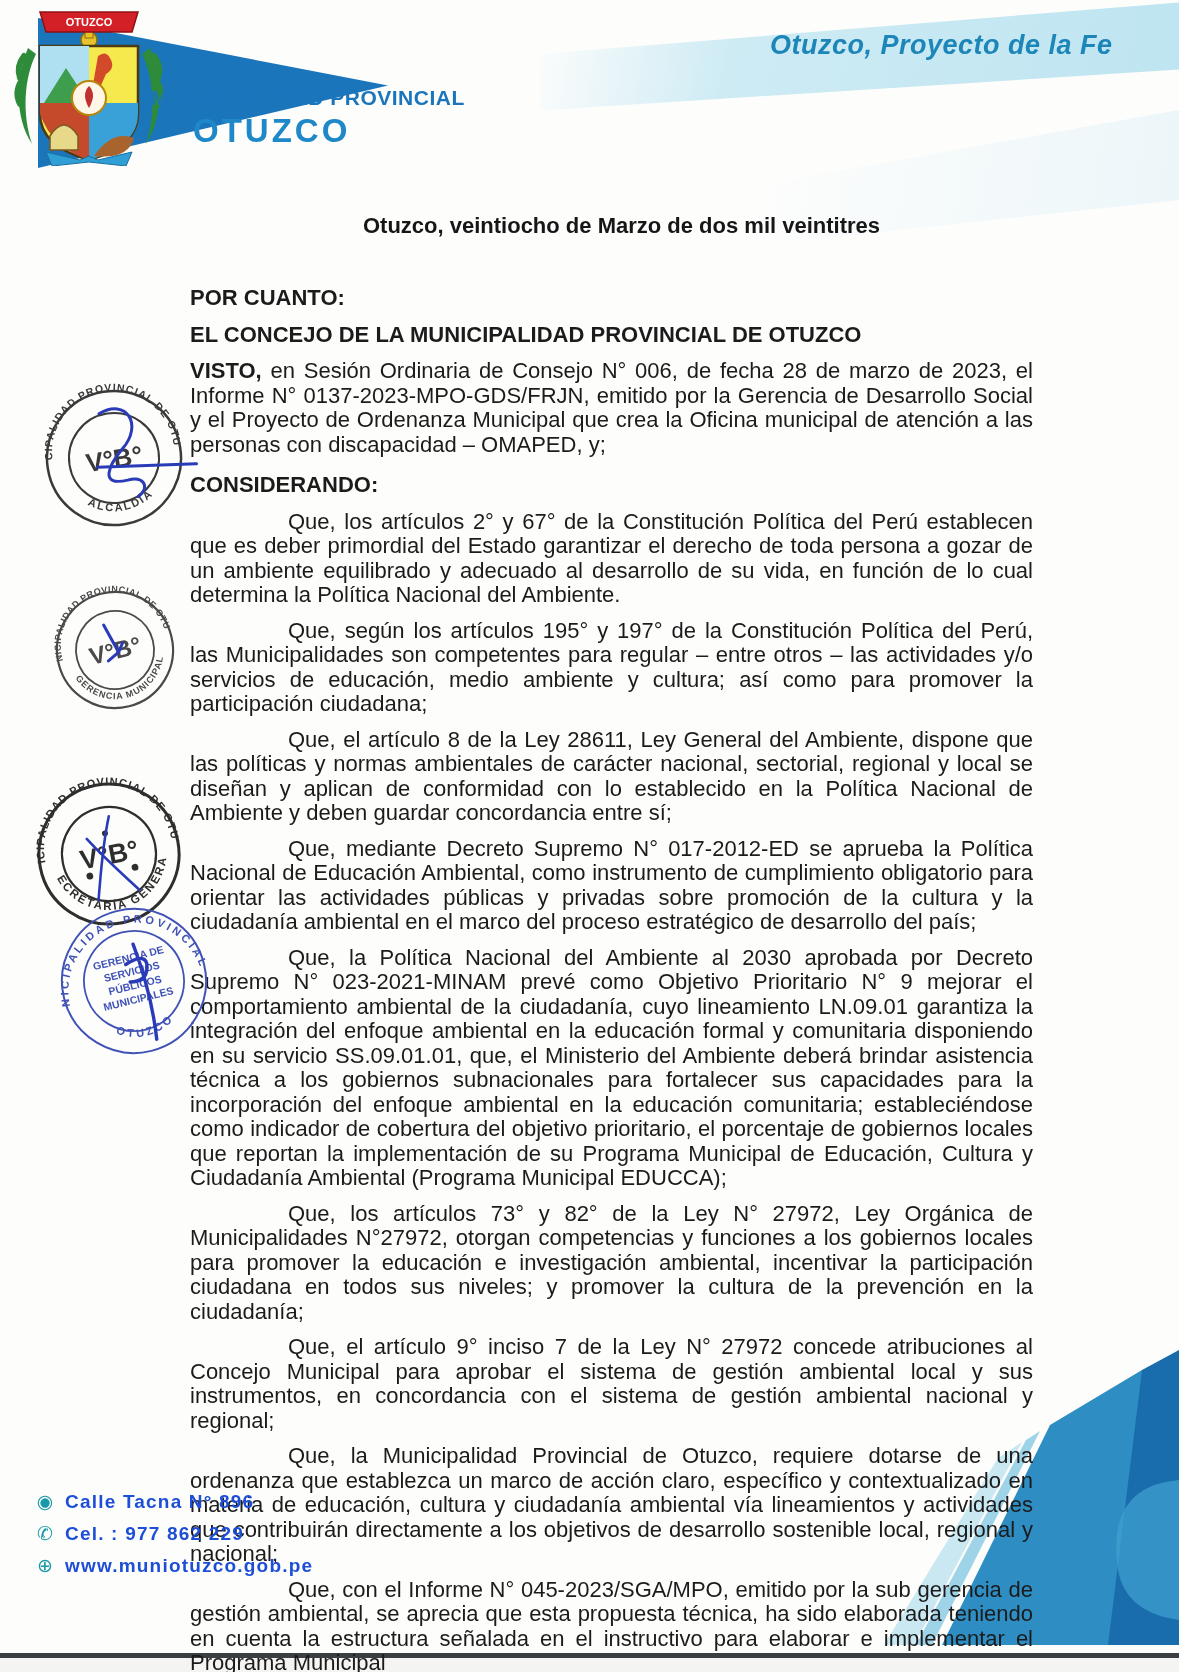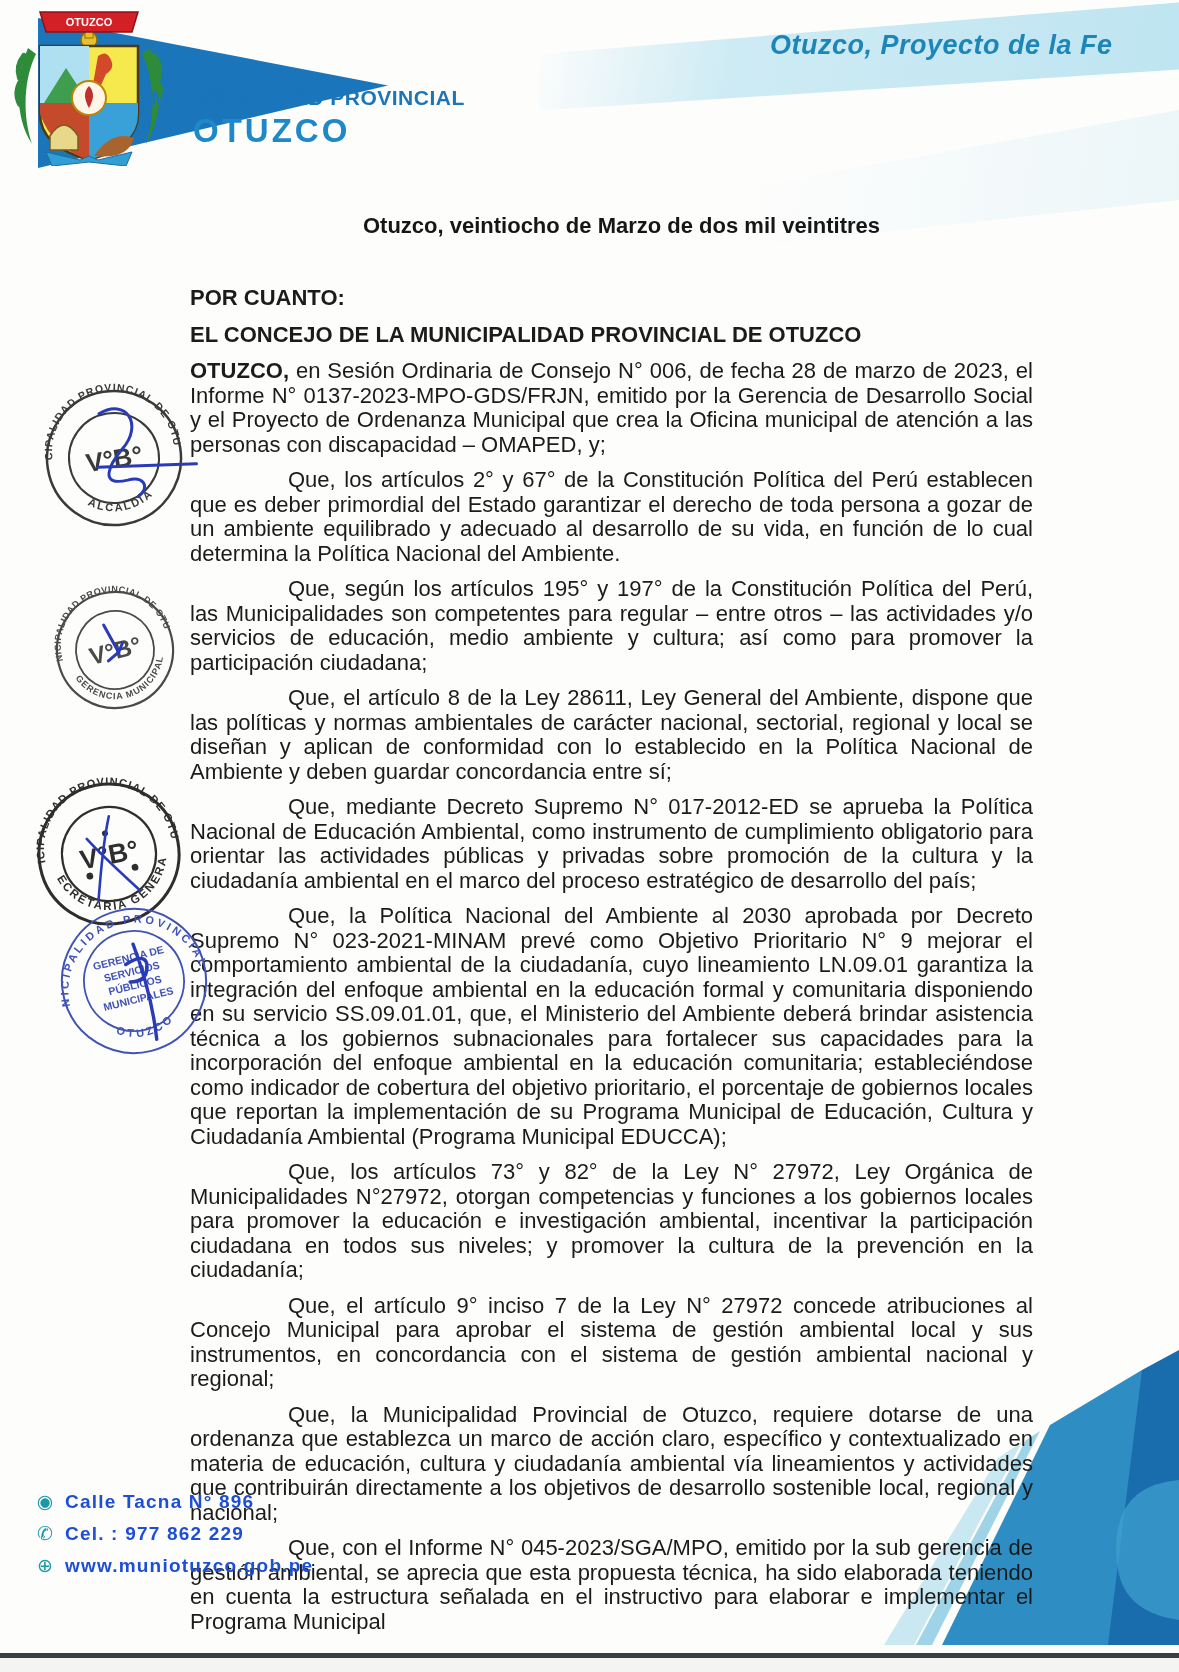--- a/index.html
+++ b/index.html
@@ -106,21 +106,22 @@
     <div class="org-line1">MUNICIPALIDAD PROVINCIAL</div>
     <div class="org-line2">OTUZCO</div>
   </div>
   <div class="slogan">Otuzco, Proyecto de la Fe</div>
 
   <div class="dateline">Otuzco, veintiocho de Marzo de dos mil veintitres</div>
 
   <div class="body-col">
     <p class="head-line">POR CUANTO:</p>
     <p class="head-line">EL CONCEJO DE LA MUNICIPALIDAD PROVINCIAL DE OTUZCO</p>
-    <p><span class="b">OTUZCO,</span><span> en Sesión Ordinaria de Consejo N° 006, de fecha 28 de marzo de 2023, el Informe N° 0137-2023-MPO-GDS/FRJN, emitido por la Gerencia de Desarrollo Social y el Proyecto de Ordenanza Municipal que crea la Oficina municipal de atención a las personas con discapacidad – OMAPED, y;</span></p>
+    <p><span class="b">VISTO,</span><span> en Sesión Ordinaria de Consejo N° 006, de fecha 28 de marzo de 2023, el Informe N° 0137-2023-MPO-GDS/FRJN, emitido por la Gerencia de Desarrollo Social y el Proyecto de Ordenanza Municipal que crea la Oficina municipal de atención a las personas con discapacidad – OMAPED, y;</span></p>
+    <p class="head-line considerando">CONSIDERANDO:</p>
     <p class="indent">Que, los artículos 2° y 67° de la Constitución Política del Perú establecen que es deber primordial del Estado garantizar el derecho de toda persona a gozar de un ambiente equilibrado y adecuado al desarrollo de su vida, en función de lo cual determina la Política Nacional del Ambiente.</p>
     <p class="indent">Que, según los artículos 195° y 197° de la Constitución Política del Perú, las Municipalidades son competentes para regular – entre otros – las actividades y/o servicios de educación, medio ambiente y cultura; así como para promover la participación ciudadana;</p>
     <p class="indent">Que, el artículo 8 de la Ley 28611, Ley General del Ambiente, dispone que las políticas y normas ambientales de carácter nacional, sectorial, regional y local se diseñan y aplican de conformidad con lo establecido en la Política Nacional de Ambiente y deben guardar concordancia entre sí;</p>
     <p class="indent">Que, mediante Decreto Supremo N° 017-2012-ED se aprueba la Política Nacional de Educación Ambiental, como instrumento de cumplimiento obligatorio para orientar las actividades públicas y privadas sobre promoción de la cultura y la ciudadanía ambiental en el marco del proceso estratégico de desarrollo del país;</p>
     <p class="indent">Que, la Política Nacional del Ambiente al 2030 aprobada por Decreto Supremo N° 023-2021-MINAM prevé como Objetivo Prioritario N° 9 mejorar el comportamiento ambiental de la ciudadanía, cuyo lineamiento LN.09.01 garantiza la integración del enfoque ambiental en la educación formal y comunitaria disponiendo en su servicio SS.09.01.01, que, el Ministerio del Ambiente deberá brindar asistencia técnica a los gobiernos subnacionales para fortalecer sus capacidades para la incorporación del enfoque ambiental en la educación comunitaria; estableciéndose como indicador de cobertura del objetivo prioritario, el porcentaje de gobiernos locales que reportan la implementación de su Programa Municipal de Educación, Cultura y Ciudadanía Ambiental (Programa Municipal EDUCCA);</p>
     <p class="indent">Que, los artículos 73° y 82° de la Ley N° 27972, Ley Orgánica de Municipalidades N°27972, otorgan competencias y funciones a los gobiernos locales para promover la educación e investigación ambiental, incentivar la participación ciudadana en todos sus niveles; y promover la cultura de la prevención en la ciudadanía;</p>
     <p class="indent">Que, el artículo 9° inciso 7 de la Ley N° 27972 concede atribuciones al Concejo Municipal para aprobar el sistema de gestión ambiental local y sus instrumentos, en concordancia con el sistema de gestión ambiental nacional y regional;</p>
     <p class="indent">Que, la Municipalidad Provincial de Otuzco, requiere dotarse de una ordenanza que establezca un marco de acción claro, específico y contextualizado en materia de educación, cultura y ciudadanía ambiental vía lineamientos y actividades que contribuirán directamente a los objetivos de desarrollo sostenible local, regional y nacional;</p>
     <p class="indent">Que, con el Informe N° 045-2023/SGA/MPO, emitido por la sub gerencia de gestión ambiental, se aprecia que esta propuesta técnica, ha sido elaborada teniendo en cuenta la estructura señalada en el instructivo para elaborar e implementar el Programa Municipal</p>
   </div>

